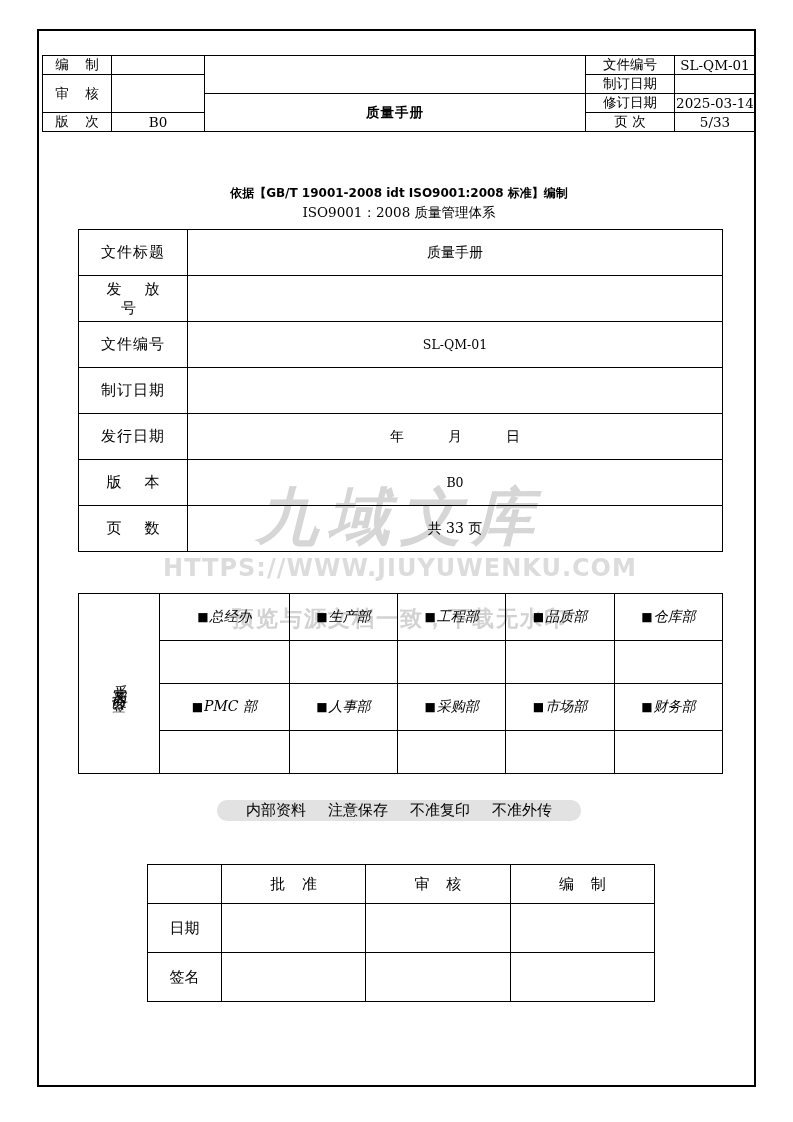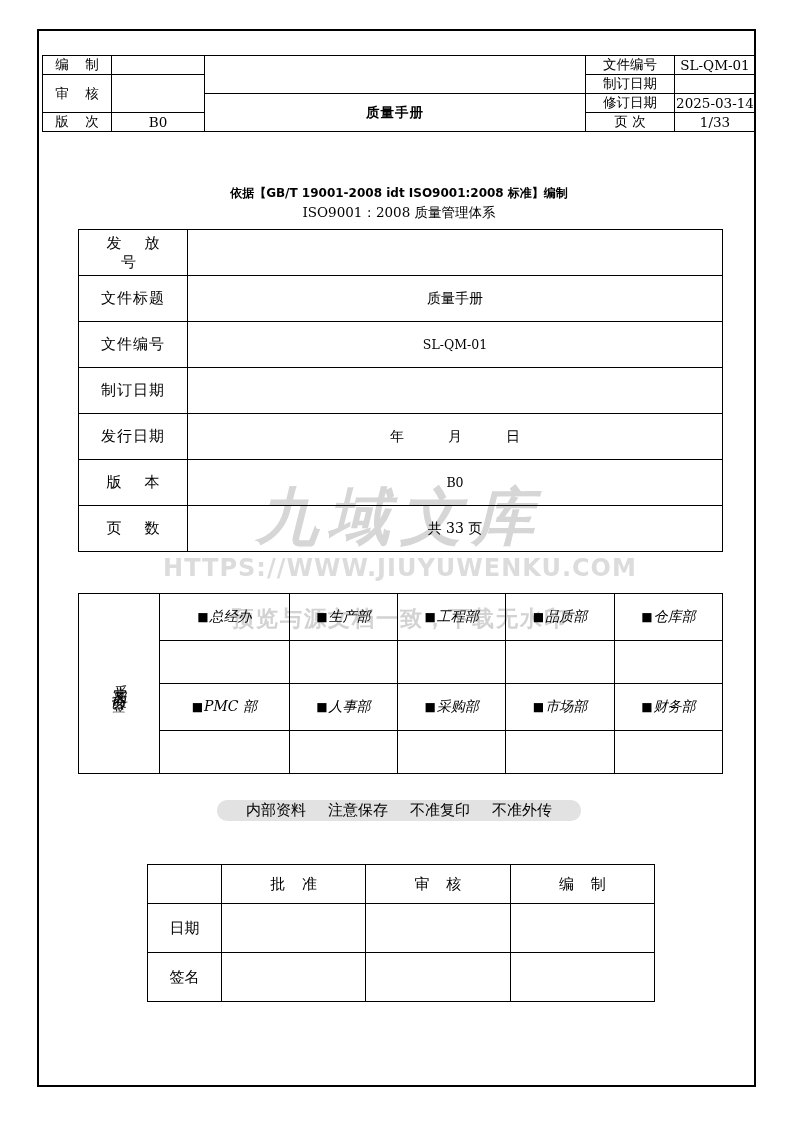--- a/index.html
+++ b/index.html
@@ -261,39 +261,39 @@
   </tr>
   <tr>
     <td class="hdr-title" rowspan="2">质量手册</td>
     <td class="hdr-key">修订日期</td>
     <td class="hdr-val">2025-03-14</td>
   </tr>
   <tr>
     <td class="hdr-label">版  次</td>
     <td class="hdr-blank">B0</td>
     <td class="hdr-key">页    次</td>
-    <td class="hdr-val">1/33</td>
+    <td class="hdr-val">5/33</td>
   </tr>
 </tbody>
   </table>
 
 <div id="subtitle">
   <div class="line1">依据【GB/T 19001-2008 idt ISO9001:2008 标准】编制</div>
   <div class="line2">ISO9001：2008 质量管理体系</div>
 </div>
 
 <table class="doc" id="info-table">
   <tbody>
       <tr>
+    <td class="k">文件标题</td>
+    <td class="v">质量手册</td>
+  </tr>
+  <tr>
     <td class="k spaced">发 放 号</td>
     <td class="v"></td>
-  </tr>
-  <tr>
-    <td class="k">文件标题</td>
-    <td class="v">质量手册</td>
   </tr>
   <tr>
     <td class="k">文件编号</td>
     <td class="v small">SL-QM-01</td>
   </tr>
   <tr>
     <td class="k">制订日期</td>
     <td class="v"></td>
   </tr>
   <tr>

